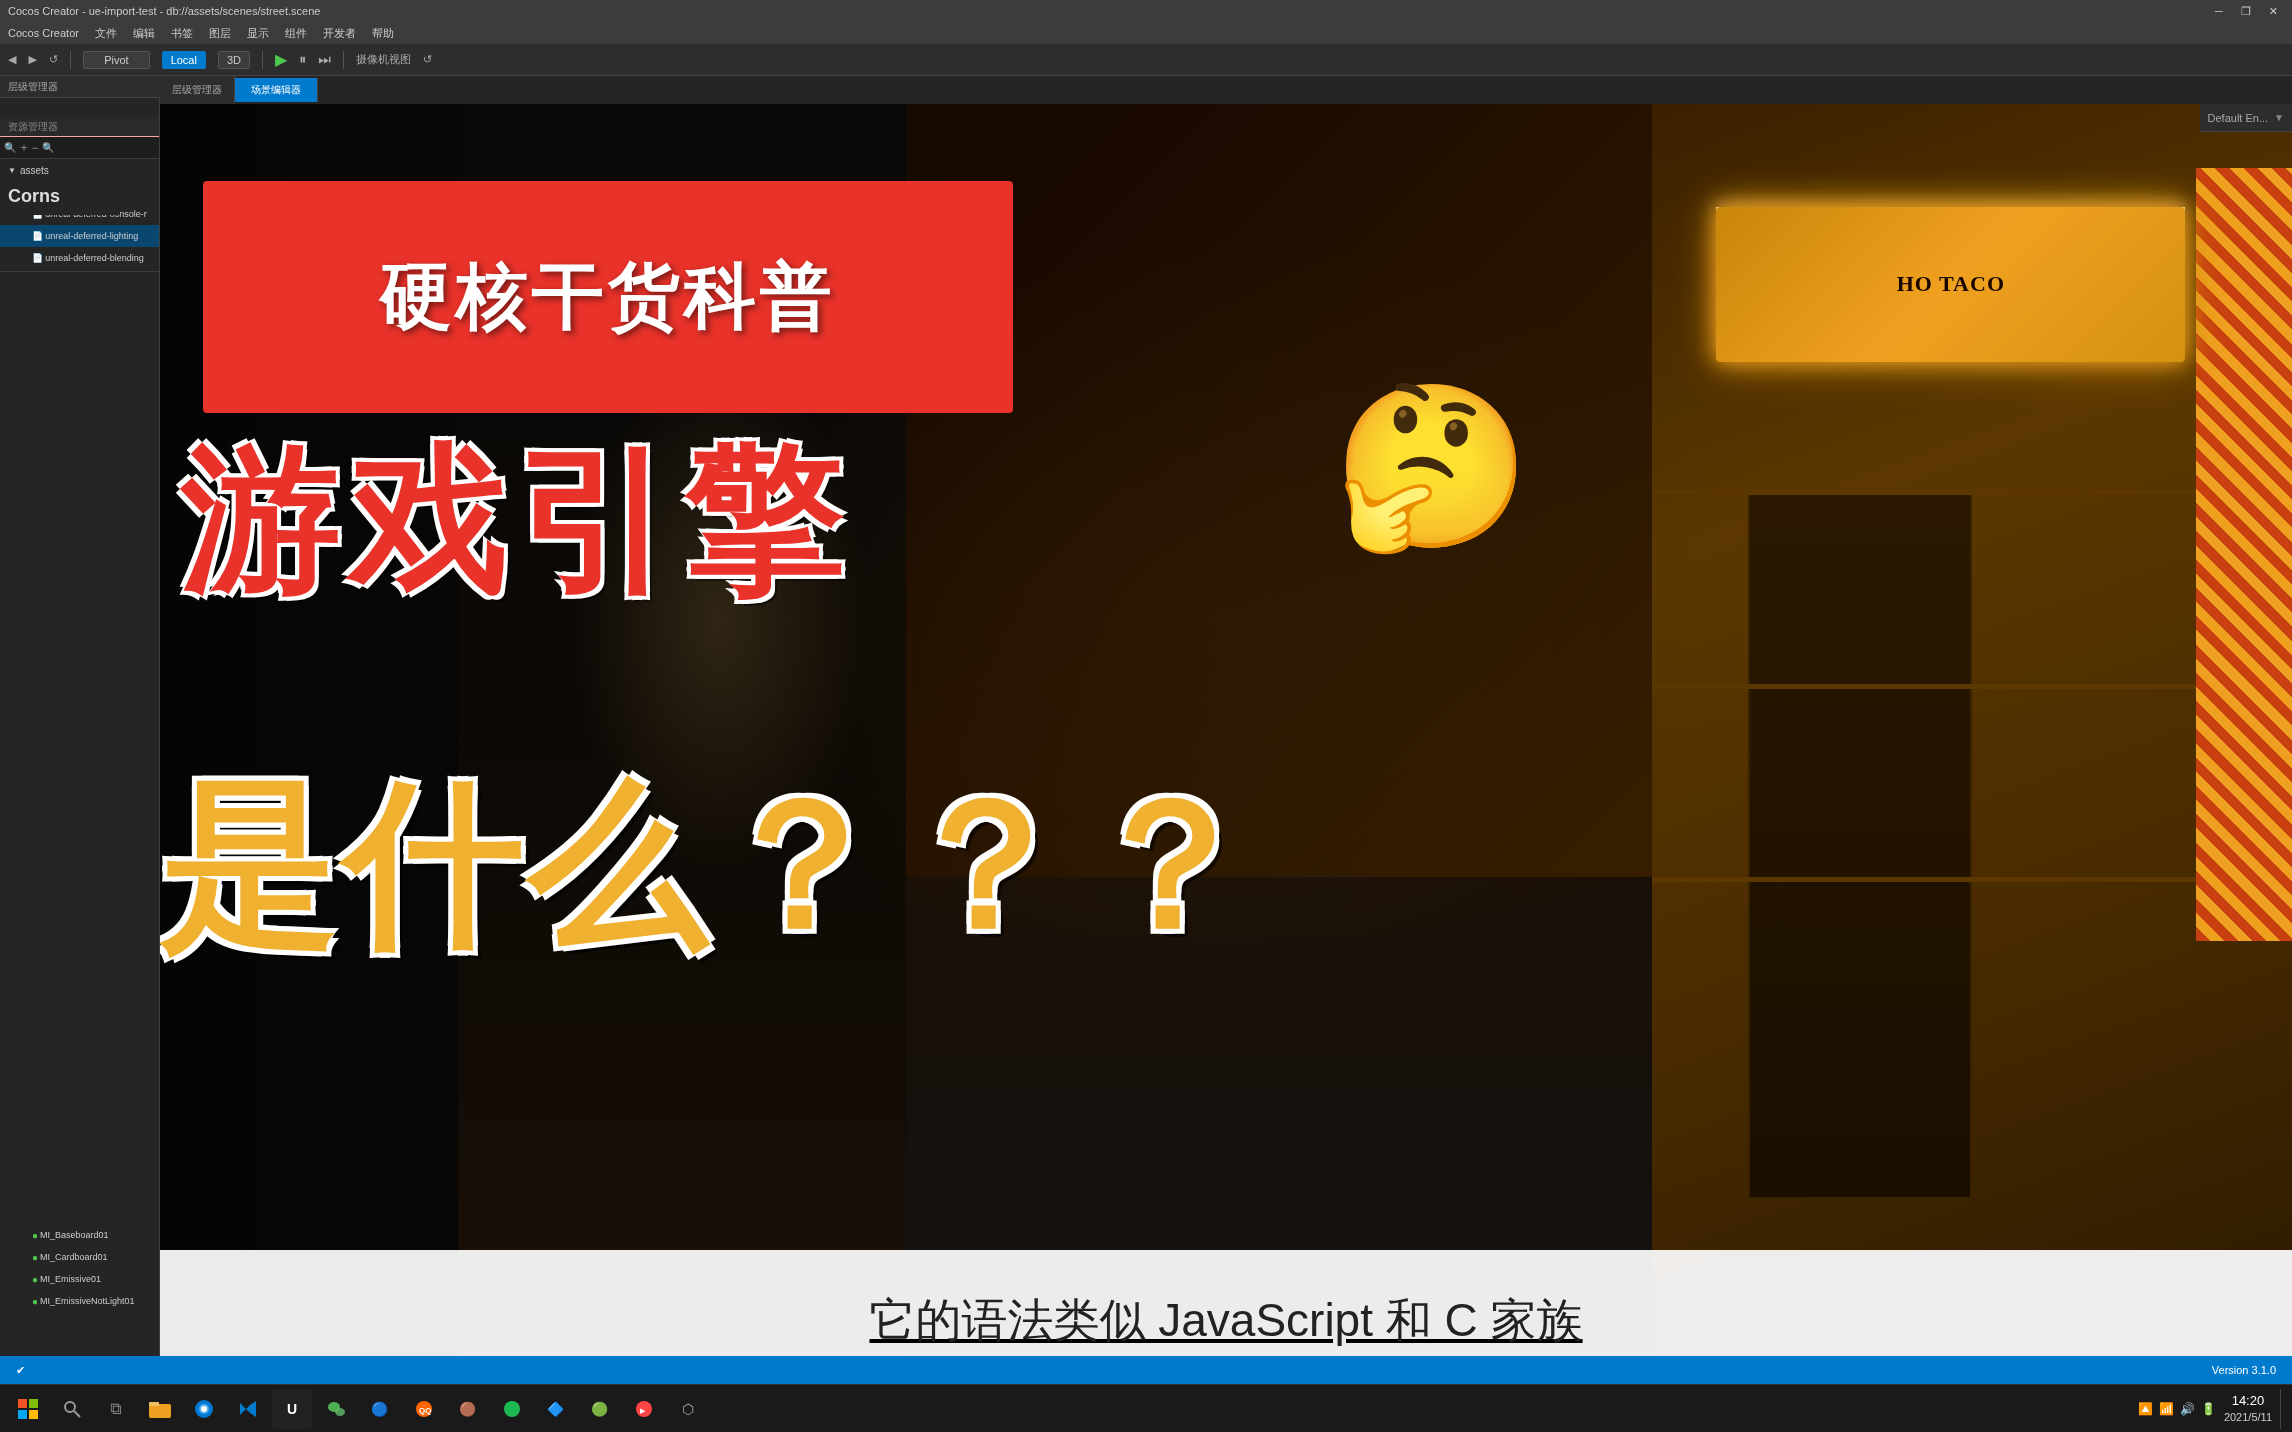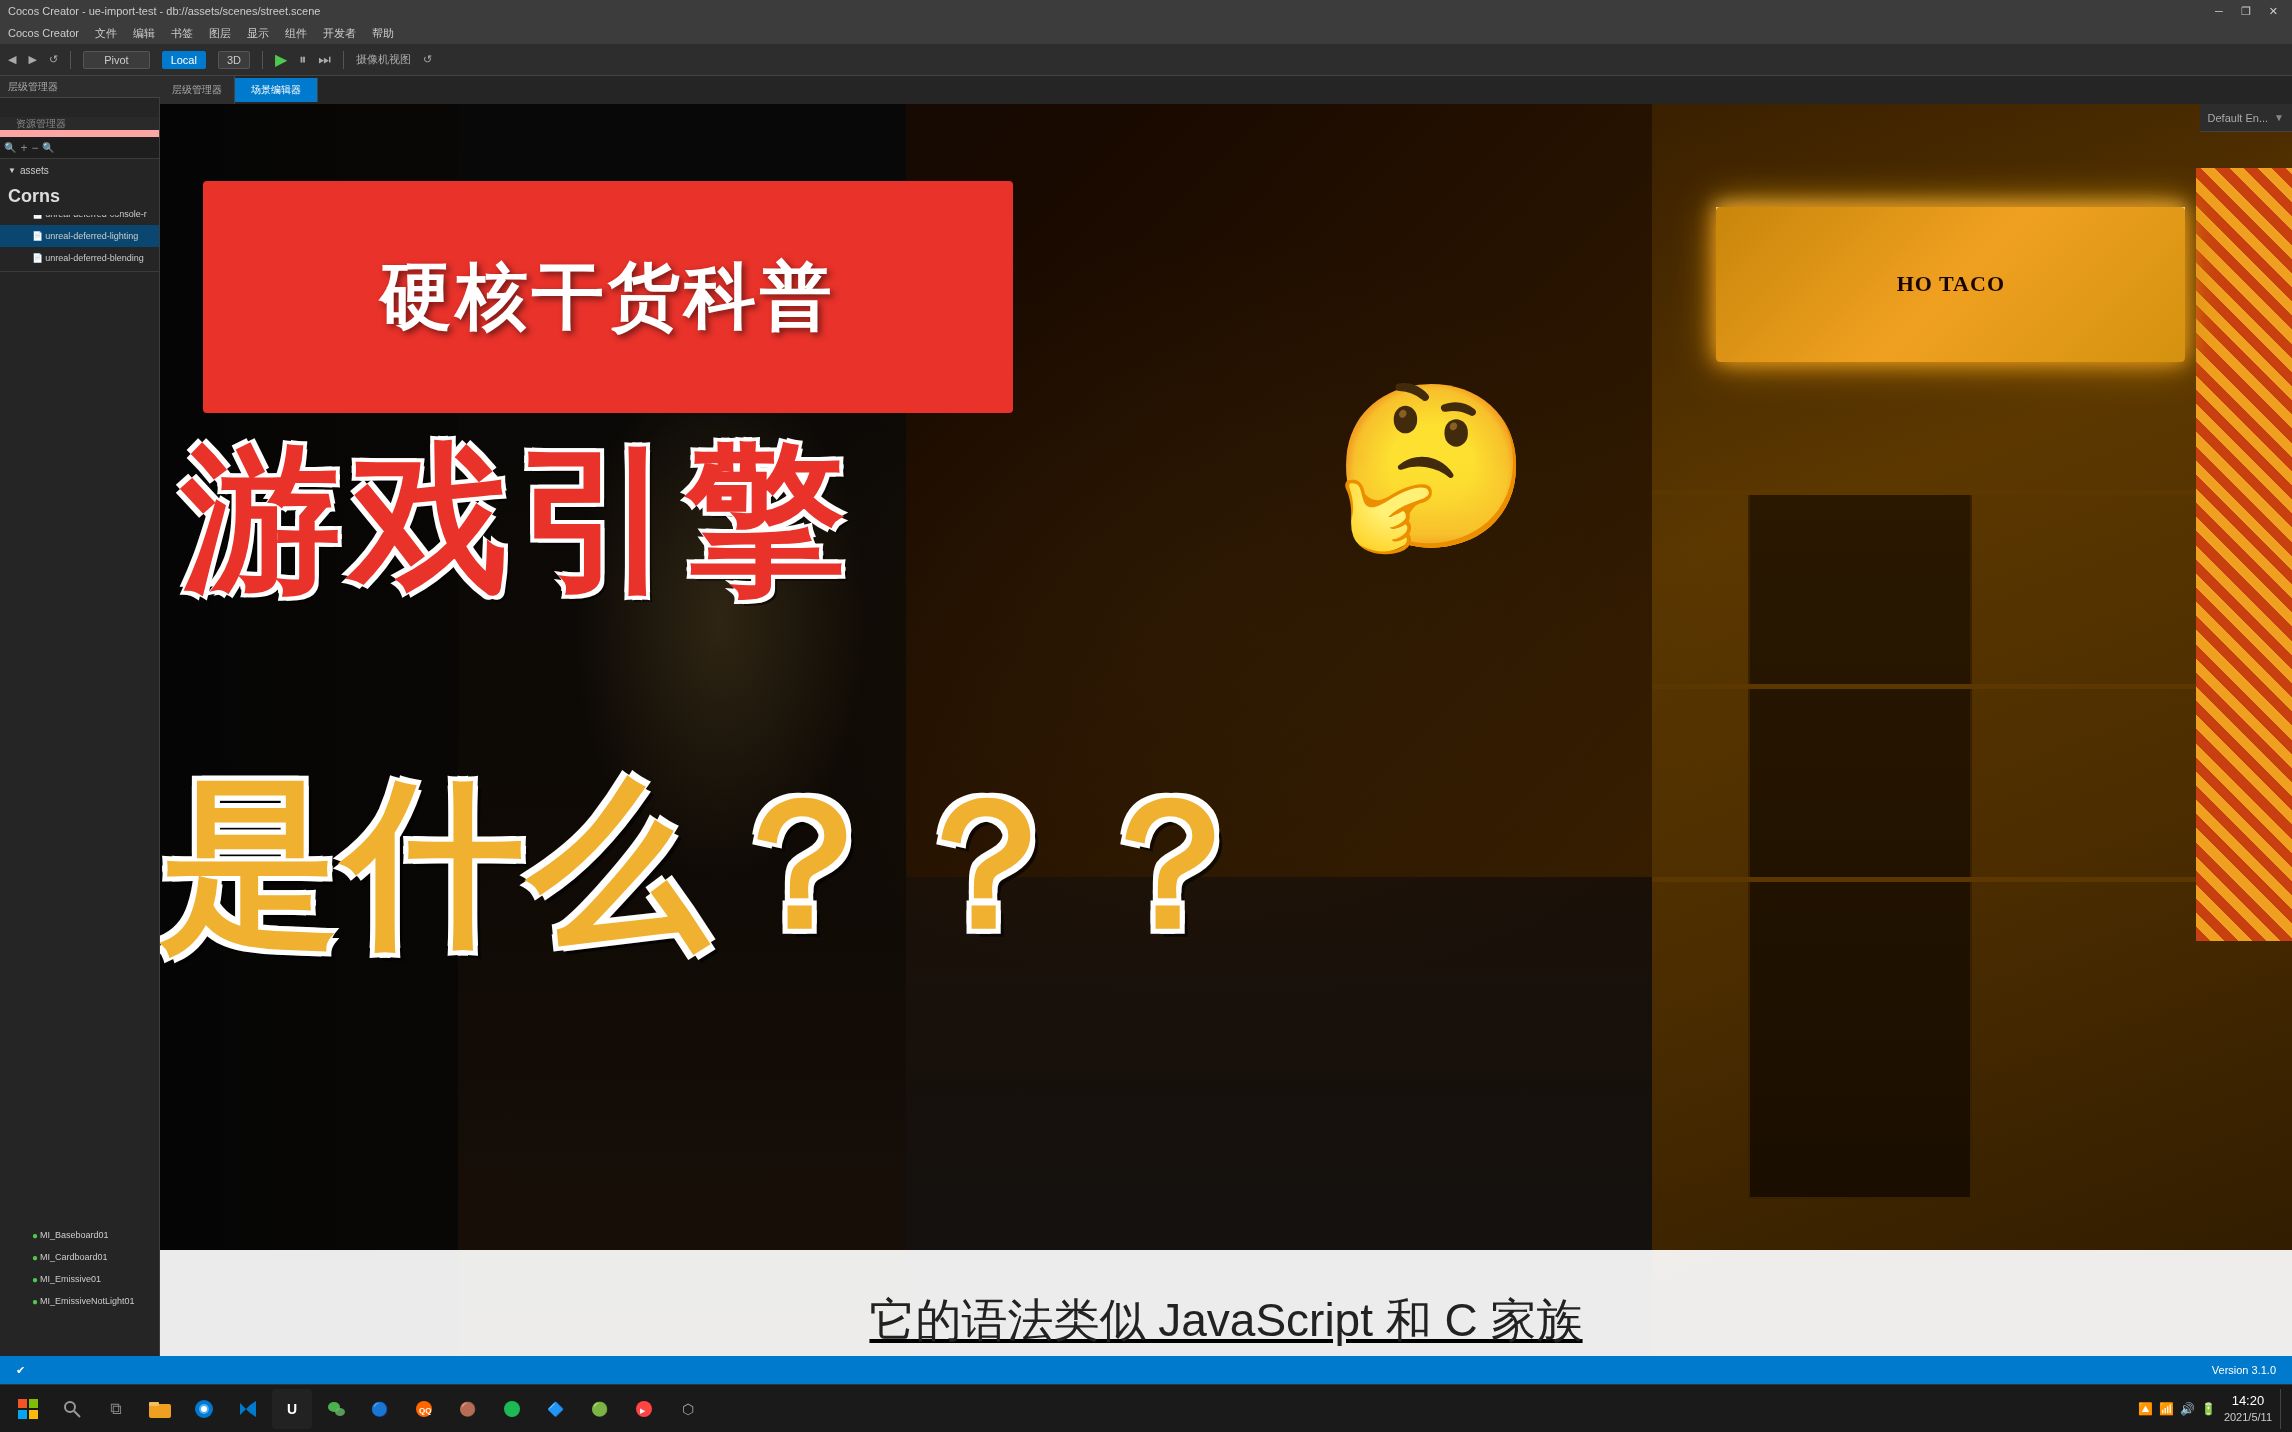--- a/index.html
+++ b/index.html
@@ -520,21 +520,21 @@
   </div>
 
   <div id="left-panel">
 
     <div id="corns-label">
       <span style="font-size:18px; font-weight:bold; color:#ddd;">Corns</span>
     </div>
 
     <div style="margin-top: 37px; padding-top: 4px;">
 
-      <div style="height:20px; background:#2a2a2a; display:flex; align-items:center; padding:0 16px; font-size:10px; color:#888; border-bottom:7px solid #fca5a5;">
+      <div style="height:20px; background:#2a2a2a; display:flex; align-items:center; padding:0 8px; font-size:10px; color:#888; border-bottom:1px solid #fca5a5;">
         资源管理器
       </div>
 
       <div style="height:22px; display:flex; align-items:center; padding:0 4px; gap:4px; background:#1e1e1e; border-bottom:1px solid #3a3a3a;">
         <span style="font-size:10px; color:#666;">🔍</span>
         <span style="font-size:12px; color:#888; cursor:pointer;">+</span>
         <span style="font-size:12px; color:#888; cursor:pointer;">−</span>
         <span style="font-size:10px; color:#666;">🔍</span>
       </div>
 

